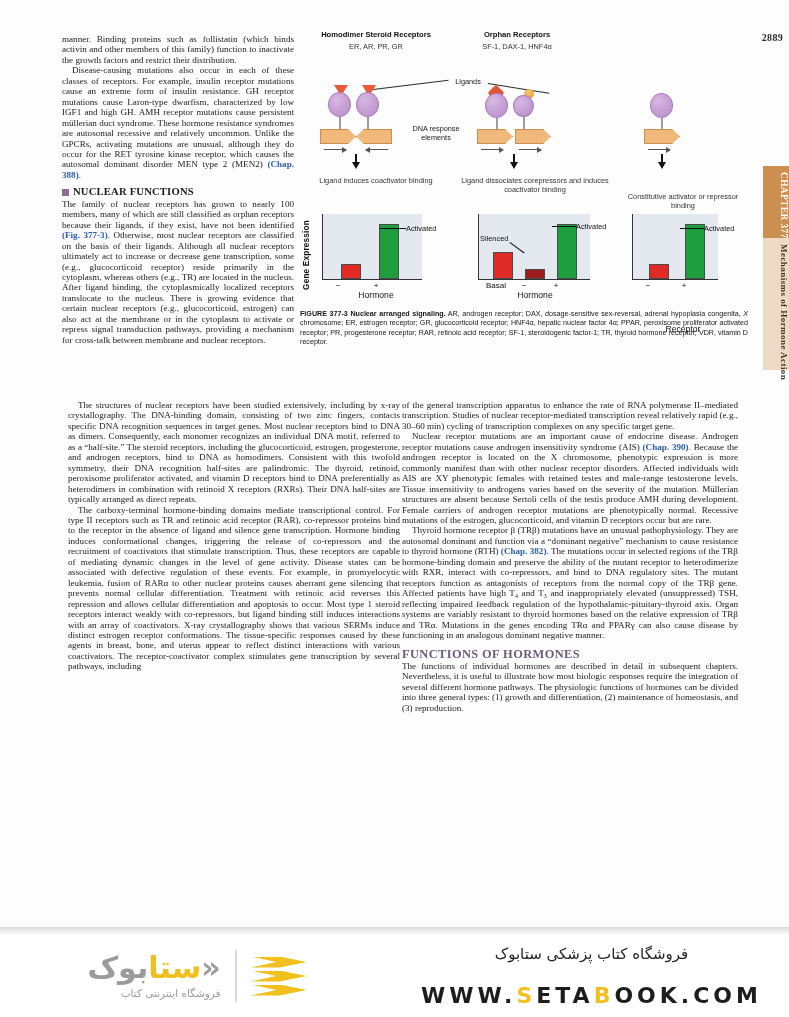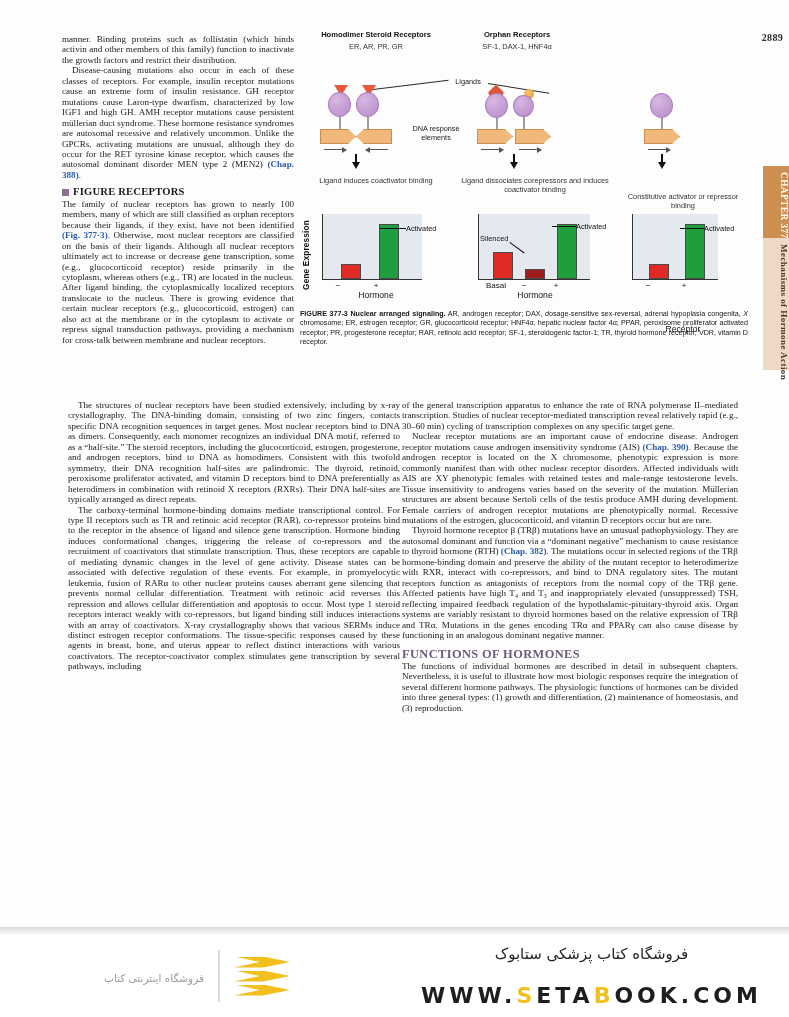--- a/index.html
+++ b/index.html
@@ -235,21 +235,21 @@
 <div class="page">
 
   <div class="folio">2889</div>
 
   <div class="col-left">
     <p class="para noindent">manner. Binding proteins such as follistatin (which binds activin and other members of this family) function to inactivate the growth factors and restrict their distribution.</p>
     <p class="para"><span>Disease-causing mutations also occur in each of these classes of receptors. For example, insulin receptor mutations cause an extreme form of insulin resistance. GH receptor mutations cause Laron-type dwarfism, characterized by low IGF1 and high GH. AMH receptor mutations cause persistent müllerian duct syndrome. These hormone resistance syndromes are autosomal recessive and relatively uncommon. Unlike the GPCRs, activating mutations are unusual, although they do occur for the RET tyrosine kinase receptor, which causes the autosomal dominant disorder MEN type 2 (MEN2) </span><span class="xref">(Chap. 388)</span>.</p>
 
     <div class="sec-head">
       <span class="bullet-sq"></span>
-      <span>FIGURE RECEPTORS</span>
+      <span>NUCLEAR FUNCTIONS</span>
     </div>
 
     <p class="para noindent"><span>The family of nuclear receptors has grown to nearly 100 members, many of which are still classified as orphan receptors because their ligands, if they exist, have not been identified </span><span class="xref">(Fig. 377-3)</span><span>. Otherwise, most nuclear receptors are classified on the basis of their ligands. Although all nuclear receptors ultimately act to increase or decrease gene transcription, some (e.g., glucocorticoid receptor) reside primarily in the cytoplasm, whereas others (e.g., TR) are located in the nucleus. After ligand binding, the cytoplasmically localized receptors translocate to the nucleus. There is growing evidence that certain nuclear receptors (e.g., glucocorticoid, estrogen) can also act at the membrane or in the cytoplasm to activate or repress signal transduction pathways, providing a mechanism for cross-talk between membrane and nuclear receptors.</span></p>
   </div>
 
   <div class="figure">
 
     <div class="fig-cols">
       <div class="fig-col c1">
         <div class="fig-title">Homodimer Steroid Receptors</div>
@@ -381,20 +381,21 @@
   <div class="tab">
     <div class="tab-top"></div>
     <div class="vtext a">CHAPTER 377</div>
     <div class="vtext b">Mechanisms of Hormone Action</div>
   </div>
 
   <div class="band-top"></div>
   <div class="banner">
     <div class="banner-left">
       <div class="logo-block">
+        <div class="logo-word">«<span class="hl">ستا</span><span>بوک</span></div>
         <div class="logo-sub">فروشگاه اینترنتی کتاب</div>
       </div>
       <div class="divider"></div>
       <div class="chev">
         <span></span>
         <span></span>
         <span></span>
       </div>
     </div>
     <div class="banner-right">

